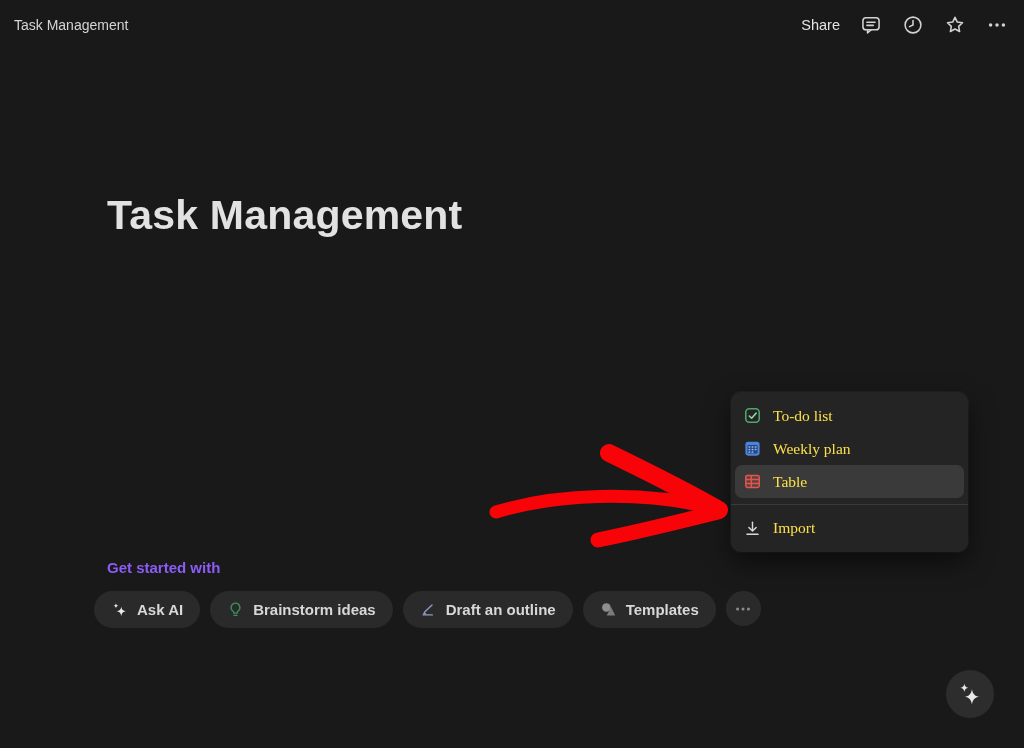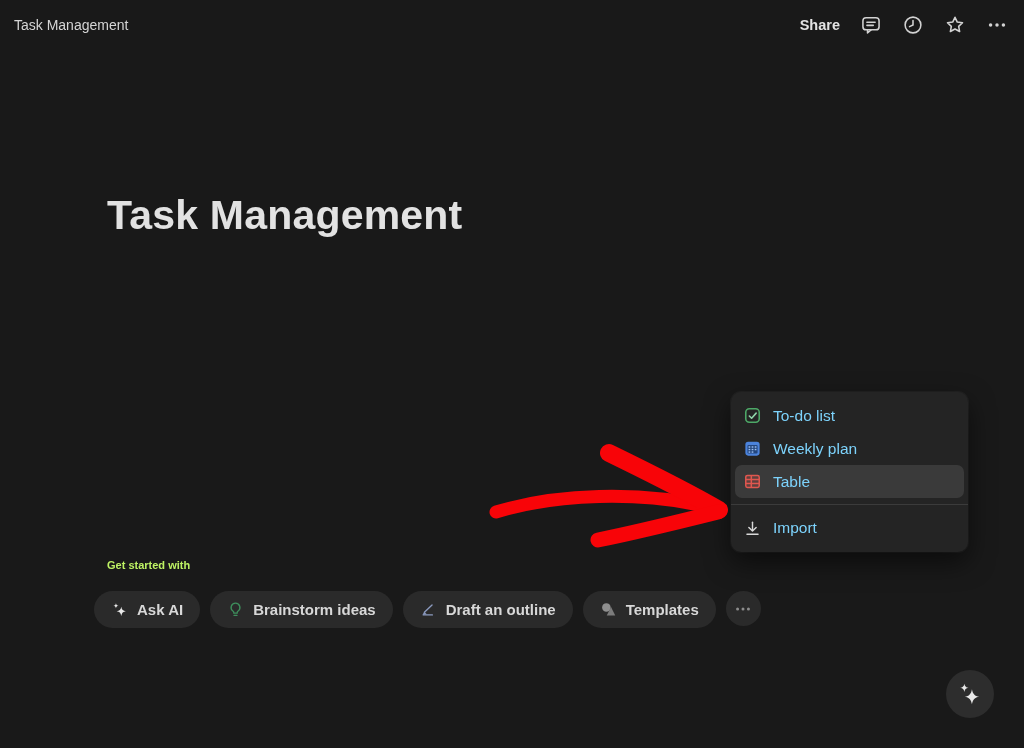--- a/index.html
+++ b/index.html
@@ -3,46 +3,46 @@
 <meta charset="utf-8">
 <style>
   * { margin:0; padding:0; box-sizing:border-box; }
   html,body { width:1024px; height:748px; background:#191919; overflow:hidden; }
   body { font-family:"Liberation Sans", sans-serif; position:relative; }
   .screen { position:absolute; inset:0; width:1024px; height:748px; background:#191919; }
 
   
   .topbar { position:absolute; top:0; left:0; right:0; height:52px; }
   .breadcrumb { position:absolute; left:14px; top:17px; font-size:14px; color:#d5d5d5; cursor:pointer; }
-  .topbar-right { position:absolute; right:16px; top:13px; display:flex; align-items:center; gap:19px;font-weight:bold; }
+  .topbar-right { position:absolute; right:16px; top:13px; display:flex; align-items:center; gap:19px; }
   .share { font-size:14.5px; color:#e3e3e3; cursor:pointer; }
   .tb-icon { width:23px; height:23px; display:flex; align-items:center; justify-content:center; cursor:pointer; }
   .tb-icon svg { width:22px; height:22px; }
 
   
   .page-title { position:absolute; left:107px; top:192px; font-size:41px; font-weight:700;
                 letter-spacing:0.2px; color:#e2e2e2; cursor:text; }
 
   
   .menu { position:absolute; left:731px; top:392px; width:237px; background:#242424;
           border-radius:10px; box-shadow:0 10px 26px rgba(0,0,0,.55), 0 0 0 1px rgba(255,255,255,.04);
           padding:7px 0 6px 0; }
   .menu-item { height:33px; margin:0 4px; padding:0 8px; display:flex; align-items:center; gap:11px;
                border-radius:5px; cursor:pointer; }
   .menu-item.highlighted { background:#3a3a3a;border-radius:7px; }
   .menu-item .mi-icon { width:19px; height:19px; display:flex; align-items:center; justify-content:center; }
-  .menu-item .mi-label { font-size:15.5px; color:#7dd3fc; }
+  .menu-item .mi-label { font-size:15.5px; color:#fde047;font-family:Liberation Serif, serif; }
   .menu-divider { height:1px; background:#3b3b3b; margin:6px 0 5px 0; }
   .menu-item.import-row { height:36px; }
 
   
   .arrow-annotation { position:absolute; left:480px; top:435px; width:252px; height:120px; pointer-events:none; }
 
   
-  .get-started-label { position:absolute; left:107px; top:559px; font-size:11px; font-weight:700; color:#bef264; }
+  .get-started-label { position:absolute; left:107px; top:559px; font-size:15px; font-weight:700; color:#8b5cf6; }
   .pill-row { position:absolute; left:94px; top:591px; display:flex; gap:10px; }
   .pill { height:37px; background:#2a2a2a; border-radius:19px; display:flex; align-items:center;
           gap:9px; padding:0 17px; cursor:pointer; }
   .pill .p-icon { width:17px; height:17px; display:flex; align-items:center; justify-content:center; }
   .pill .p-label { font-size:15px; font-weight:700; color:#d8d8d8; white-space:nowrap; }
   .more-pill { width:35px; height:35px; border-radius:50%; background:#2a2a2a; display:flex;
                align-items:center; justify-content:center; cursor:pointer; }
 
   
   .fab { position:absolute; left:946px; top:670px; width:48px; height:48px; border-radius:50%;

